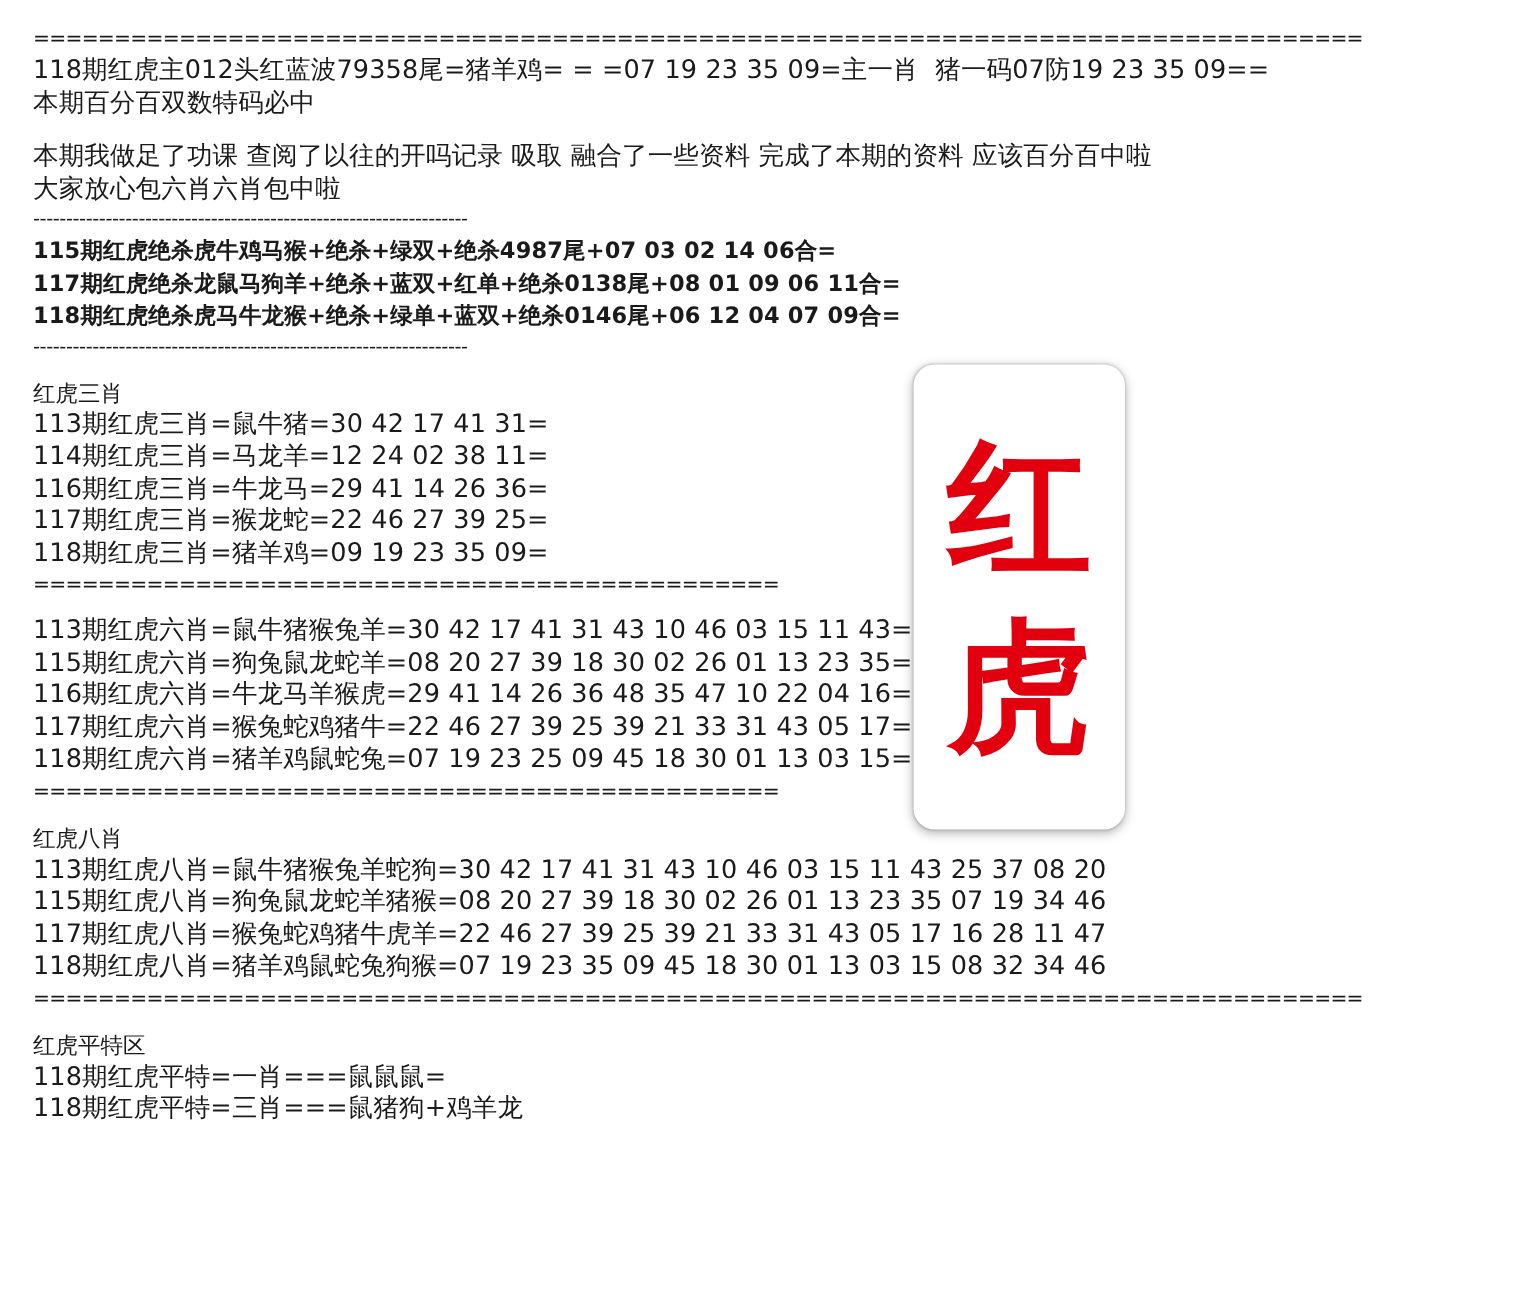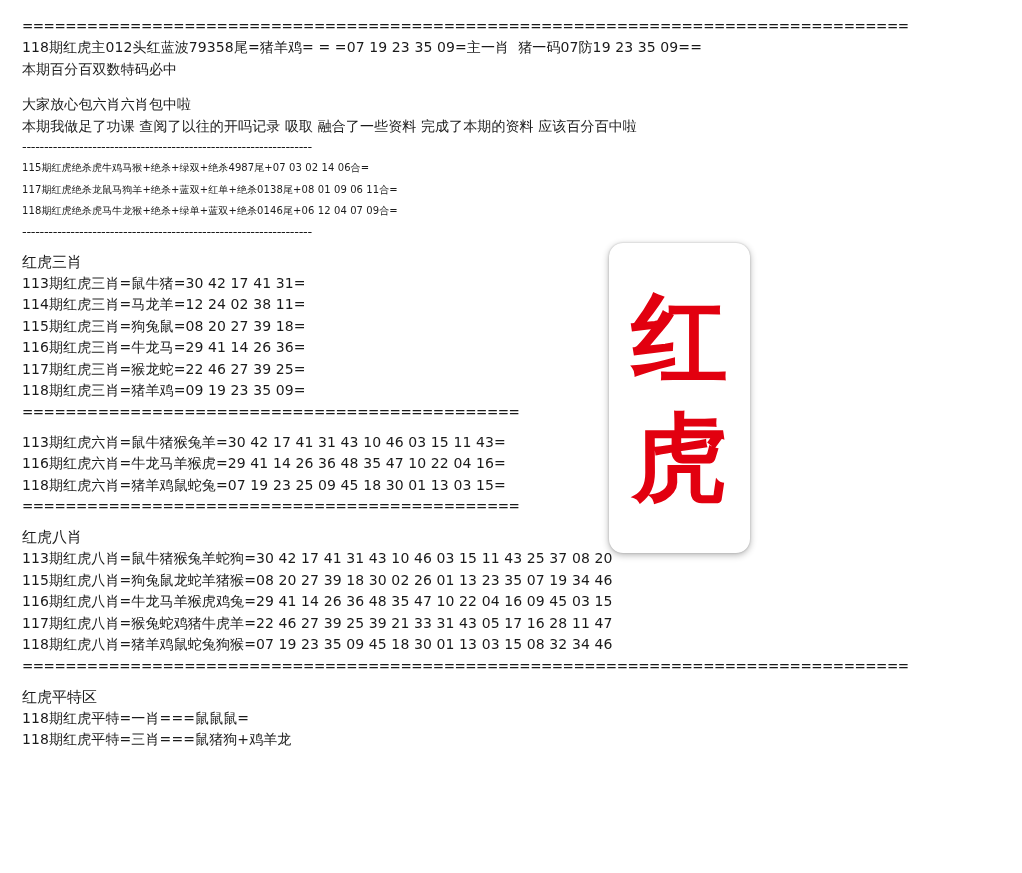--- a/index.html
+++ b/index.html
@@ -16,21 +16,21 @@
     overflow: hidden;
   }
   .page {
     position: relative;
     width: 1022px;
     height: 873px;
     box-sizing: border-box;
     padding: 16px 20px 0 22px;
   }
   .line {
-    font-size: 14px;
+    font-size: 17px;
     line-height: 21.5px;
     white-space: pre;
     letter-spacing: 0.1px;
   }
   .rule {
     font-size: 13px;
     line-height: 20px;
     white-space: pre;
     color: #1a1a1a;
     letter-spacing: -0.3px;
@@ -41,21 +41,21 @@
     white-space: pre;
     letter-spacing: -0.5px;
   }
   .gap-sm { height: 9px; }
   .gap-md { height: 14px; }
   .section-title {
     font-size: 15px;
     line-height: 22px;
     white-space: pre;
   }
-  .block .line { font-size: 10px; }
+  .block .line { font-size: 15px; font-weight: bold; }
 
   
   .logo-card {
     position: absolute;
     left: 609px;
     top: 243px;
     width: 141px;
     height: 310px;
     background: #ffffff;
     border-radius: 14px;
@@ -83,62 +83,62 @@
 
 <div class="page">
 
   <div class="rule-heavy">==================================================================================</div>
 
   <div class="line">118期红虎主012头红蓝波79358尾=猪羊鸡= = =07 19 23 35 09=主一肖  猪一码07防19 23 35 09==</div>
   <div class="line">本期百分百双数特码必中</div>
 
   <div class="gap-md"></div>
 
+  <div class="line">本期我做足了功课 查阅了以往的开吗记录 吸取 融合了一些资料 完成了本期的资料 应该百分百中啦</div>
   <div class="line">大家放心包六肖六肖包中啦</div>
-  <div class="line">本期我做足了功课 查阅了以往的开吗记录 吸取 融合了一些资料 完成了本期的资料 应该百分百中啦</div>
 
   <div class="rule">------------------------------------------------------------------</div>
 
   <div class="block">
     <div class="line">115期红虎绝杀虎牛鸡马猴+绝杀+绿双+绝杀4987尾+07 03 02 14 06合=</div>
     <div class="line">117期红虎绝杀龙鼠马狗羊+绝杀+蓝双+红单+绝杀0138尾+08 01 09 06 11合=</div>
     <div class="line">118期红虎绝杀虎马牛龙猴+绝杀+绿单+蓝双+绝杀0146尾+06 12 04 07 09合=</div>
   </div>
 
   <div class="rule">------------------------------------------------------------------</div>
 
   <div class="gap-sm"></div>
 
   <div class="narrow-col">
     <div class="section-title">红虎三肖</div>
     <div class="line">113期红虎三肖=鼠牛猪=30 42 17 41 31=</div>
     <div class="line">114期红虎三肖=马龙羊=12 24 02 38 11=</div>
-    <div class="line">115期红虎三肖=狗兔鼠=08 20 27 39 18=</div>
     <div class="line">116期红虎三肖=牛龙马=29 41 14 26 36=</div>
     <div class="line">117期红虎三肖=猴龙蛇=22 46 27 39 25=</div>
     <div class="line">118期红虎三肖=猪羊鸡=09 19 23 35 09=</div>
     <div class="rule-heavy">==============================================</div>
   </div>
 
   <div class="gap-sm"></div>
 
   <div class="narrow-col">
     <div class="line">113期红虎六肖=鼠牛猪猴兔羊=30 42 17 41 31 43 10 46 03 15 11 43=</div>
+    <div class="line">115期红虎六肖=狗兔鼠龙蛇羊=08 20 27 39 18 30 02 26 01 13 23 35=</div>
     <div class="line">116期红虎六肖=牛龙马羊猴虎=29 41 14 26 36 48 35 47 10 22 04 16=</div>
+    <div class="line">117期红虎六肖=猴兔蛇鸡猪牛=22 46 27 39 25 39 21 33 31 43 05 17=</div>
     <div class="line">118期红虎六肖=猪羊鸡鼠蛇兔=07 19 23 25 09 45 18 30 01 13 03 15=</div>
     <div class="rule-heavy">==============================================</div>
   </div>
 
   <div class="gap-sm"></div>
 
   <div>
     <div class="section-title">红虎八肖</div>
     <div class="line">113期红虎八肖=鼠牛猪猴兔羊蛇狗=30 42 17 41 31 43 10 46 03 15 11 43 25 37 08 20</div>
     <div class="line">115期红虎八肖=狗兔鼠龙蛇羊猪猴=08 20 27 39 18 30 02 26 01 13 23 35 07 19 34 46</div>
-    <div class="line">116期红虎八肖=牛龙马羊猴虎鸡兔=29 41 14 26 36 48 35 47 10 22 04 16 09 45 03 15</div>
     <div class="line">117期红虎八肖=猴兔蛇鸡猪牛虎羊=22 46 27 39 25 39 21 33 31 43 05 17 16 28 11 47</div>
     <div class="line">118期红虎八肖=猪羊鸡鼠蛇兔狗猴=07 19 23 35 09 45 18 30 01 13 03 15 08 32 34 46</div>
     <div class="rule-heavy">==================================================================================</div>
   </div>
 
   <div class="gap-sm"></div>
 
   <div>
     <div class="section-title">红虎平特区</div>
     <div class="line">118期红虎平特=一肖===鼠鼠鼠=</div>

